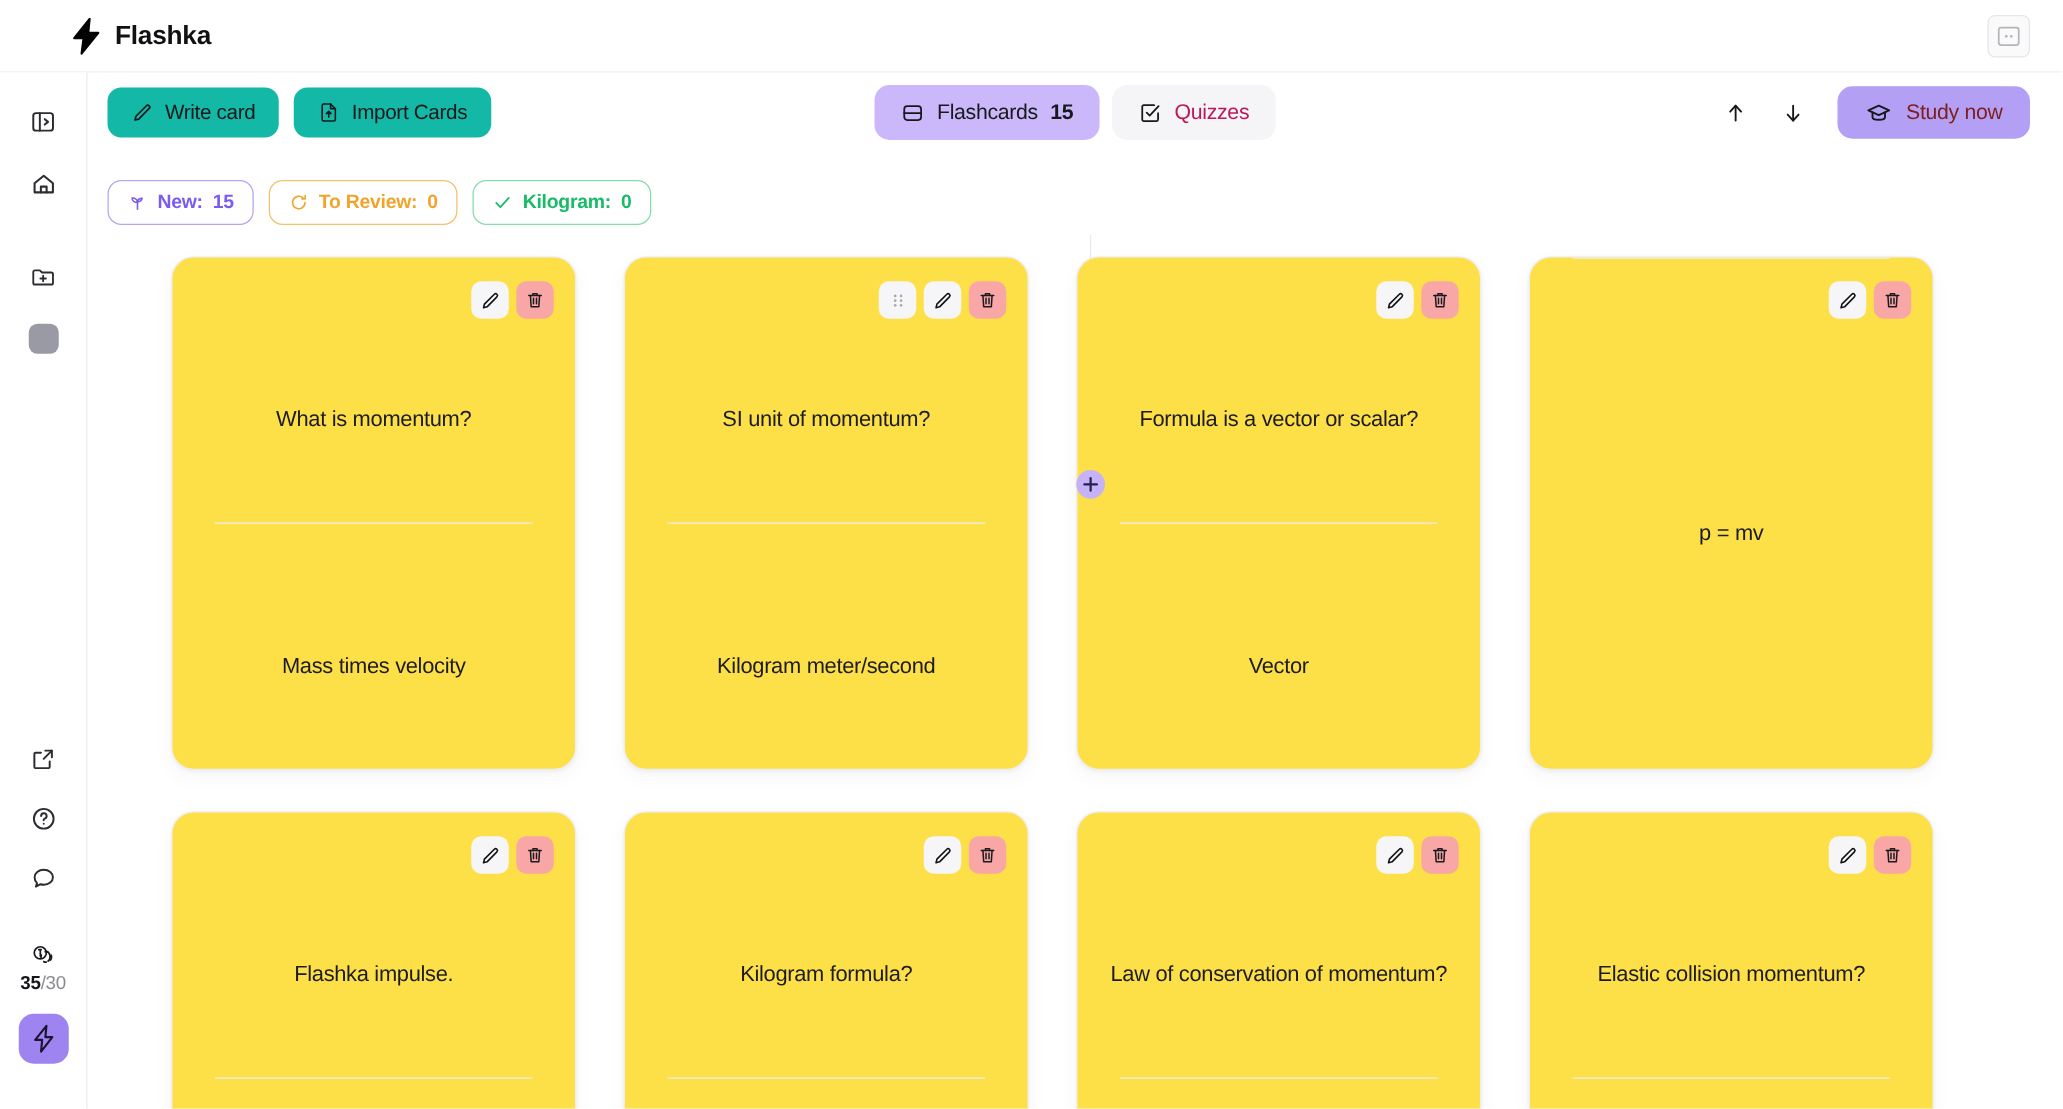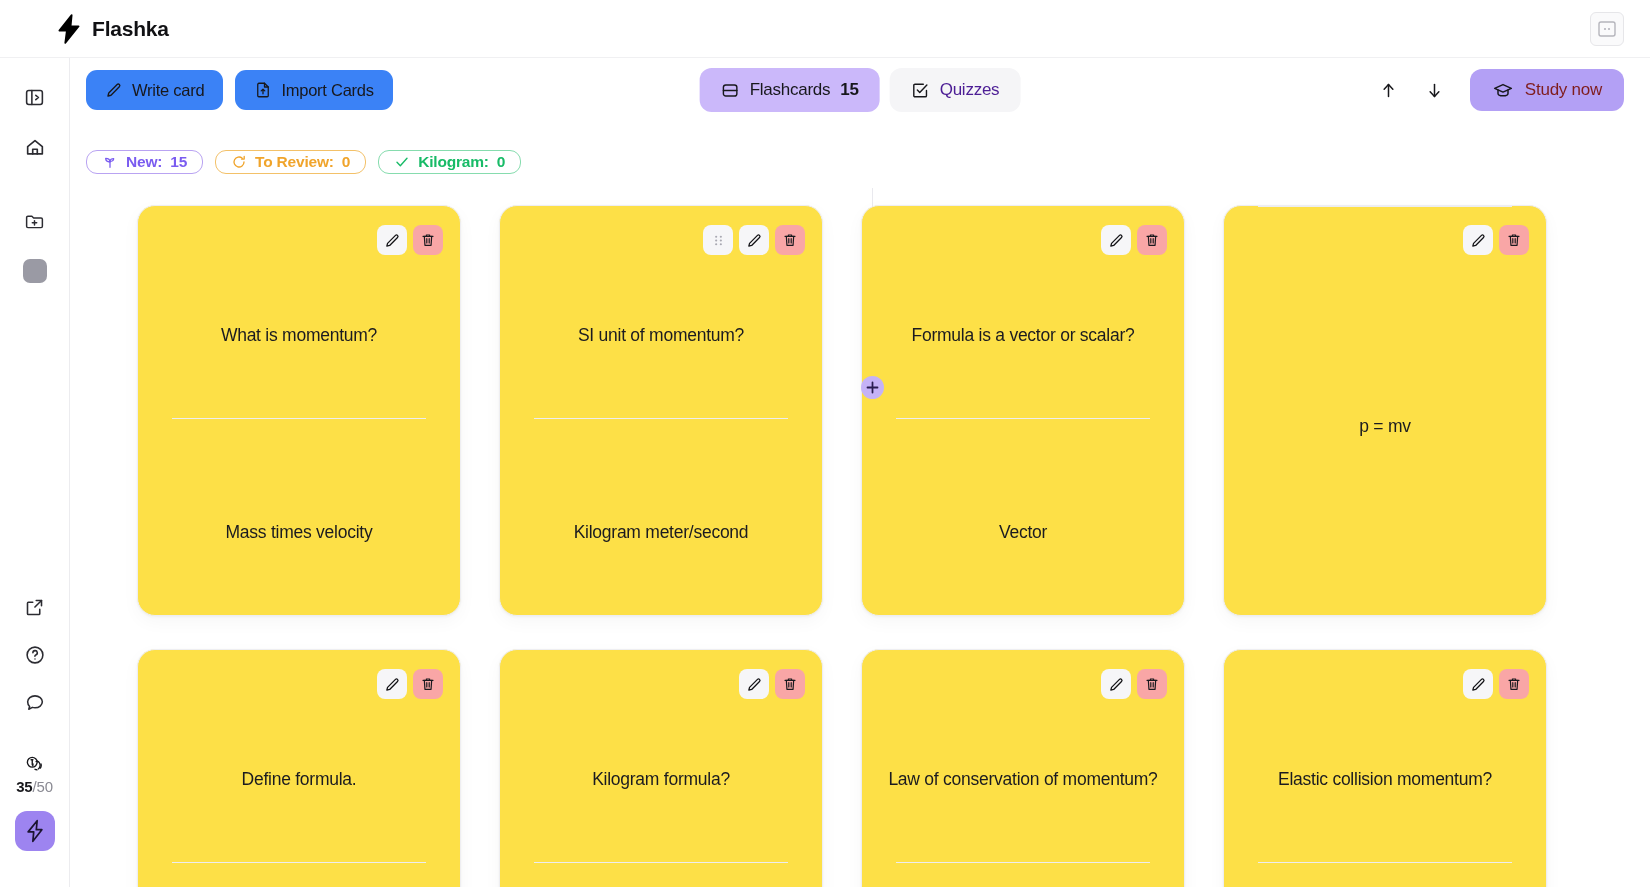--- a/index.html
+++ b/index.html
@@ -74,35 +74,35 @@
   }
 
   
   .actionbar {
     position: absolute; top: 58px; left: 70px; width: 1580px; height: 64px;
     display: flex; align-items: center;
   }
   .pill-btn {
     display: inline-flex; align-items: center; gap: 9px;
     height: 40px; padding: 0 19px;
-    border-radius: 11px; background: #3b82f6; border: none;
+    border-radius: 11px; background: #14b8a6; border: none;
     font-family: inherit; font-size: 16.5px; color: #18181c;
     letter-spacing: -0.25px; cursor: pointer;
   }
   .actionbar-left { display: flex; gap: 12px; margin-left: 16px; }
 
   .tabs {
     position: absolute; left: 50%; transform: translateX(-50%);
     display: flex; gap: 10px; align-items: center;
   }
   .tab {
     display: inline-flex; align-items: center; gap: 10px;
     height: 44px; padding: 0 21px;
     border-radius: 12px; border: none; background: #f5f5f7;
-    font-family: inherit; font-size: 17px; color: #4c1d95;
+    font-family: inherit; font-size: 17px; color: #be185d;
     letter-spacing: -0.25px; cursor: pointer; white-space: nowrap;
   }
   .tab.active { background: #cbb8fa; color: #18181c; }
   .tab-count { font-weight: 700; }
 
   .actionbar-right {
     margin-left: auto; margin-right: 26px;
     display: flex; align-items: center; gap: 8px;
   }
   .icon-btn {
@@ -119,21 +119,21 @@
     letter-spacing: -0.25px; cursor: pointer;
   }
 
   
   .statusbar {
     position: absolute; top: 138px; left: 70px; width: 1580px; height: 48px;
     display: flex; align-items: center; gap: 12px; padding-left: 16px;
   }
   .status-pill {
     display: inline-flex; align-items: center; gap: 8px;
-    height: 24px; padding: 0 15px;
+    height: 36px; padding: 0 15px;
     border-radius: 11px; background: #ffffff;
     font-size: 15.5px; font-weight: 700; letter-spacing: -0.2px;
     cursor: pointer;
   }
   .sp-new { border: 1.6px solid #b9a3f2; color: #7a5cf0; }
   .sp-review { border: 1.6px solid #f3c169; color: #f0a42b; }
   .sp-mem { border: 1.6px solid #86dcae; color: #18bb67; }
 
   
   .board {
@@ -287,21 +287,21 @@
 
   <div class="rail-gap-3"></div>
 
   <div class="rail-credits">
     <svg width="24" height="22" viewBox="0 0 26 24" fill="none" stroke="#18181c" stroke-width="1.5">
       <circle cx="10" cy="9" r="5.3"></circle>
       <path d="M10 6.3 v5.4 M8.7 6.3 h2" stroke-linecap="round"></path>
       <path d="M15.2 7.4 a5.3 5.3 0 0 1 1.1 9.3"></path>
       <circle cx="15.2" cy="12.6" r="4.6" stroke-dasharray="3.4 3.1"></circle>
     </svg>
-    <div class="rail-credits-text"><b>35</b><span>/</span><span>50</span></div>
+    <div class="rail-credits-text"><b>35</b><span>/</span><span>30</span></div>
   </div>
 
   <div class="rail-bolt-btn">
     <svg width="22" height="24" viewBox="0 0 24 28">
       <path d="M14.5 2 L4 15 H10.5 L9.5 26 L20 12.5 H13.5 Z" fill="none" stroke="#1b1430" stroke-width="2" stroke-linejoin="round"></path>
     </svg>
   </div>
 </div>
 
 <div class="actionbar">
@@ -525,21 +525,21 @@
         <button class="card-act del">
           <svg width="16" height="16" viewBox="0 0 24 24" fill="none" stroke="#1a1a1f" stroke-width="1.8" stroke-linecap="round" stroke-linejoin="round">
             <path d="M4.5 6.5 h15"></path>
               <path d="M9.5 6.5 V4.5 h5 v2"></path>
             <path d="M6.5 6.5 L7.4 20 h9.2 l.9 -13.5"></path>
             <path d="M10.2 10 v6.5 M13.8 10 v6.5"></path>
           </svg>
         </button>
       </div>
       <div class="card-face card-front">
-        <div class="card-text">Define formula.</div>
+        <div class="card-text">Flashka impulse.</div>
       </div>
       <div class="card-divider"></div>
       <div class="card-face">
         <div class="card-text"></div>
       </div>
     </div>
 
     <div class="card">
       <div class="card-actions">
         <button class="card-act edit">

